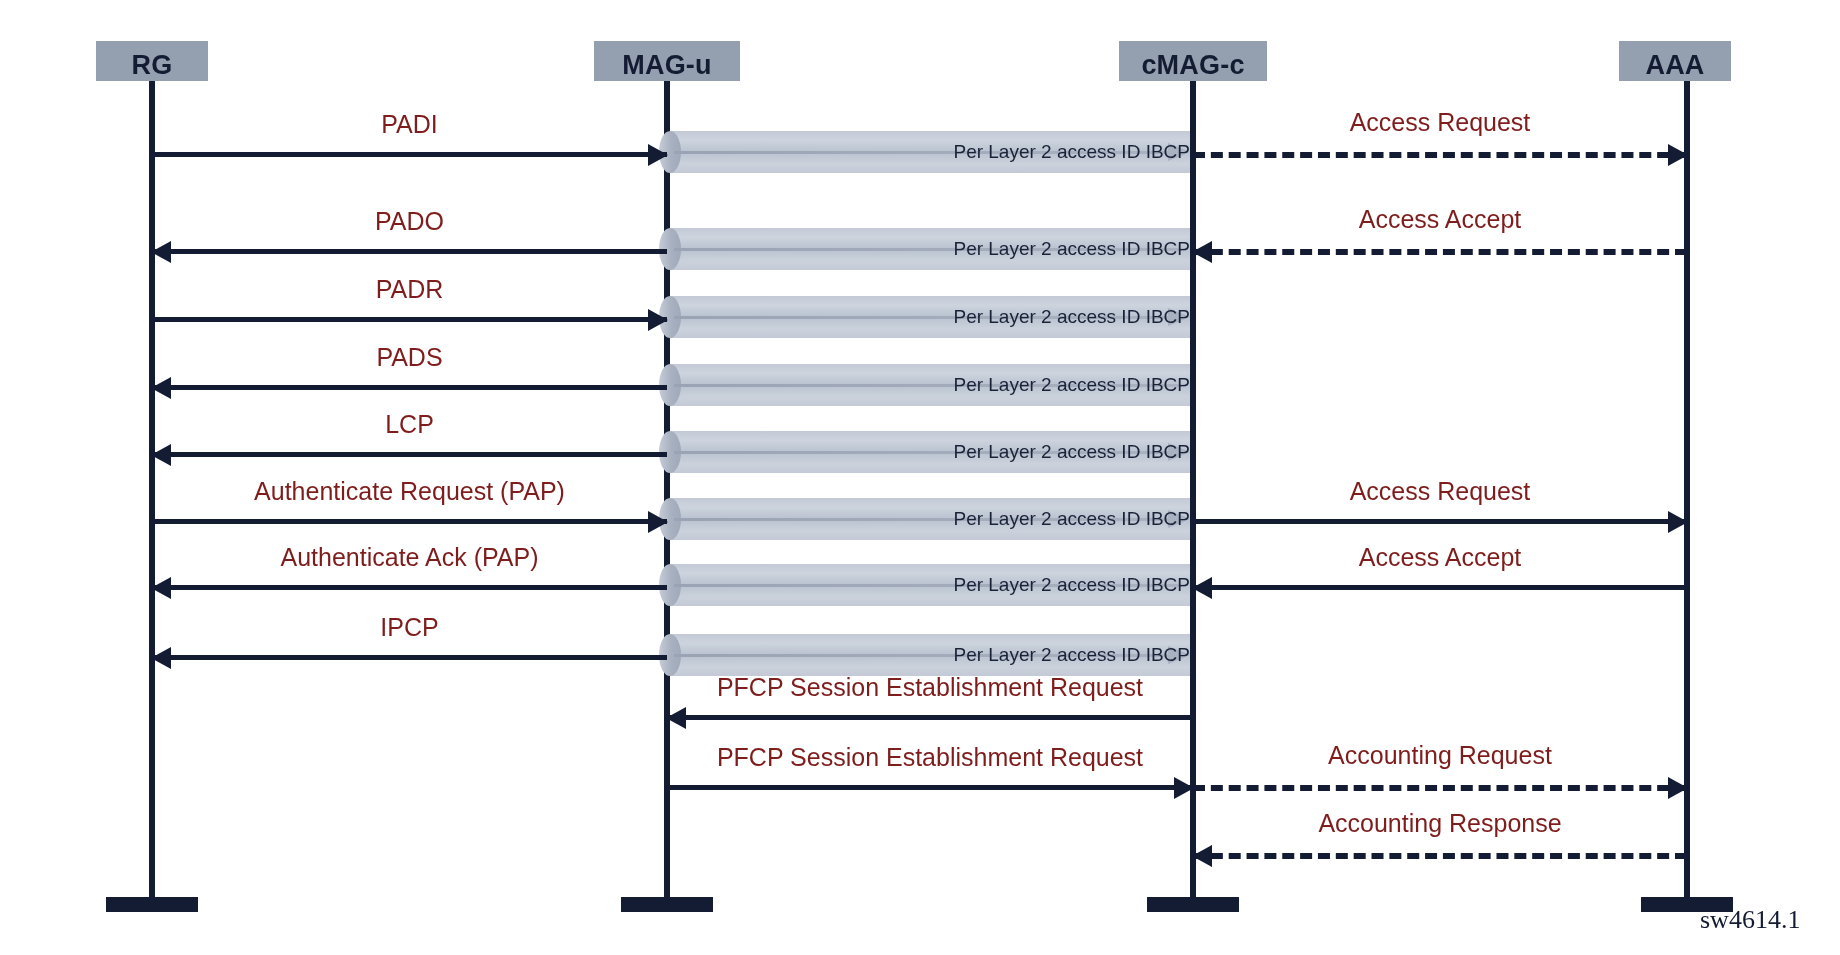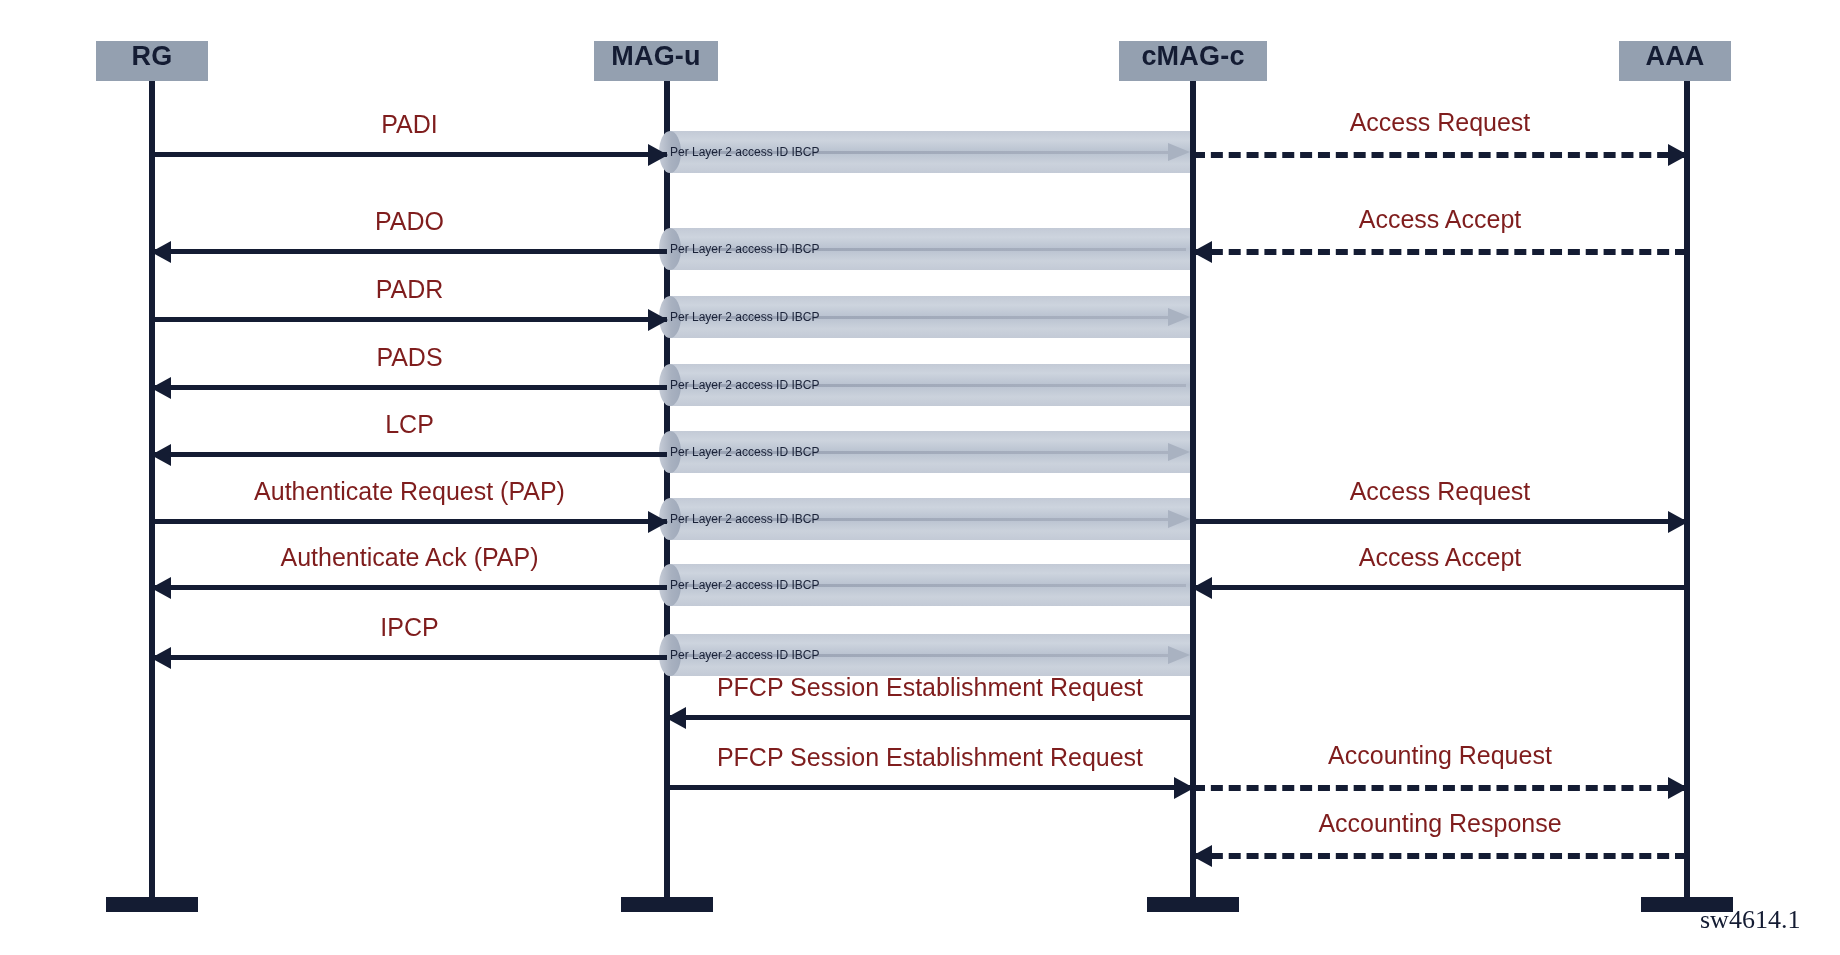--- a/index.html
+++ b/index.html
@@ -3,21 +3,21 @@
 <meta charset="utf-8">
 <style>
   html,body{margin:0;padding:0;background:#ffffff;}
   body{width:1840px;height:955px;position:relative;overflow:hidden;
        font-family:"Liberation Sans",sans-serif;color:#1a2238;}
 
   #canvas{position:absolute;left:0;top:0;width:1840px;height:955px;}
 
   
   .actor-box{position:absolute;background:#94a0b0;display:flex;
-             align-items:flex-start;justify-content:center;}
+             align-items:flex-end;justify-content:center;}
   .actor-label{font-size:27px;font-weight:bold;color:#141c33;
                letter-spacing:.2px;white-space:nowrap;}
 
   
   .lifeline{position:absolute;width:6px;background:#141c33;}
   .terminator{position:absolute;height:15px;background:#141c33;}
 
   
   .msg{position:absolute;height:0;}
   .msg .line{position:absolute;left:0;top:0;height:5px;width:100%;
@@ -42,21 +42,21 @@
   .tube .cap{position:absolute;left:-11px;top:0;width:22px;height:100%;
       border-radius:50%;
       background:linear-gradient(to right,#c6ccd7 0%,#a8b1c0 55%,#9fa9ba 100%);}
   .tube .axis{position:absolute;left:4px;right:22px;top:50%;
       margin-top:-1px;height:3px;
       background:linear-gradient(to right,#9aa3b4,#aab2c1);}
   .tube .axishead{position:absolute;right:0;top:50%;margin-top:-9px;
       width:0;height:0;border-top:9px solid transparent;
       border-bottom:9px solid transparent;border-left:22px solid #a9b2c1;}
   .tube .tubelabel{position:absolute;left:0;width:100%;top:50%;
-      transform:translateY(-50%);text-align:left;font-size:12px;
+      transform:translateY(-50%);text-align:right;font-size:19px;
       color:#1a2238;white-space:nowrap;}
 
   .footer-code{position:absolute;font-family:"Liberation Serif",serif;
       font-size:26px;color:#141c33;}
 </style>
 </head>
 <body>
 
 <div id="canvas">
     <div class="lifeline" style="left: 149px; top: 81px; height: 816px;"></div>
@@ -196,21 +196,21 @@
       <div class="caption">Accounting Request</div>
     </div>
     <div class="msg dashed" style="left: 1193px; top: 853px; width: 494px;">
       <div class="line"></div>
       <div class="head left"></div>
       <div class="caption">Accounting Response</div>
     </div>
     <div class="actor-box" style="left: 96px; top: 41px; width: 112px; height: 40px;">
       <span class="actor-label">RG</span>
     </div>
-    <div class="actor-box" style="left: 594px; top: 41px; width: 124px; height: 40px;">
+    <div class="actor-box" style="left: 594px; top: 41px; width: 146px; height: 40px;">
       <span class="actor-label">MAG-u</span>
     </div>
     <div class="actor-box" style="left: 1119px; top: 41px; width: 148px; height: 40px;">
       <span class="actor-label">cMAG-c</span>
     </div>
     <div class="actor-box" style="left: 1619px; top: 41px; width: 112px; height: 40px;">
       <span class="actor-label">AAA</span>
     </div>
   </div>
 

